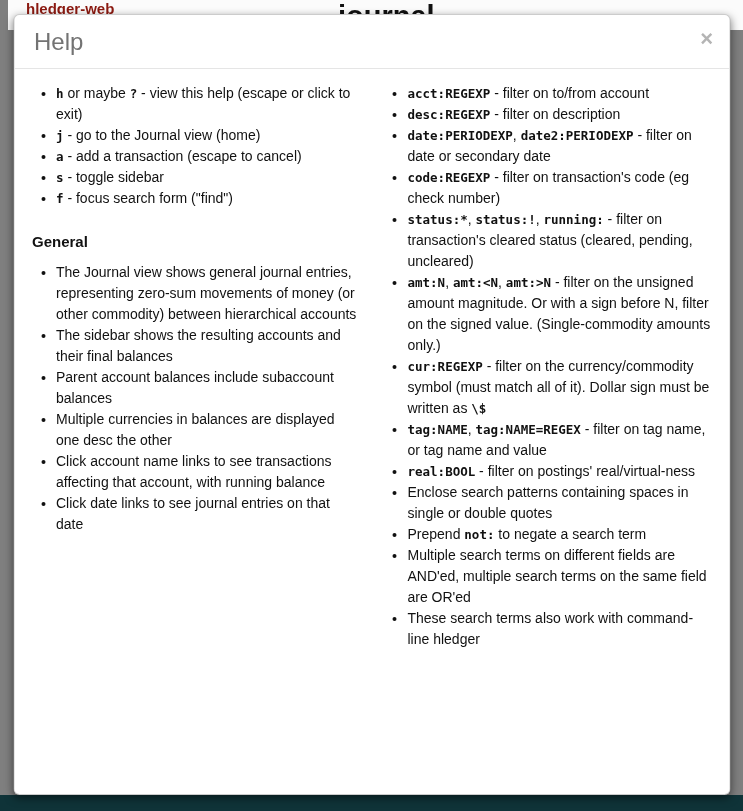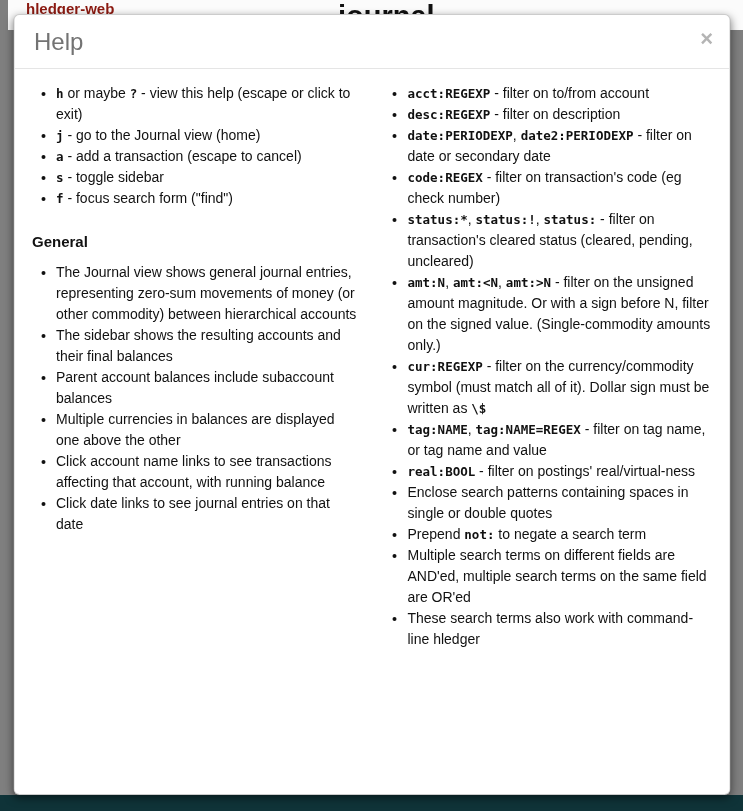--- a/index.html
+++ b/index.html
@@ -76,33 +76,33 @@
           <li><code>a</code> - add a transaction (escape to cancel)</li>
           <li><code>s</code> - toggle sidebar</li>
           <li><code>f</code> - focus search form ("find")</li>
         </ul>
 
       <div class="help-heading section-gap">General</div>
       <ul>
           <li>The Journal view shows general journal entries, representing zero-sum movements of money (or other commodity) between hierarchical accounts</li>
           <li>The sidebar shows the resulting accounts and their final balances</li>
           <li>Parent account balances include subaccount balances</li>
-          <li>Multiple currencies in balances are displayed one above the other</li>
+          <li>Multiple currencies in balances are displayed one desc the other</li>
           <li>Click account name links to see transactions affecting that account, with running balance</li>
           <li>Click date links to see journal entries on that date</li>
         </ul>
     </div>
 
     <div class="col">
       <ul>
           <li><code>acct:REGEXP</code> - filter on to/from account</li>
           <li><code>desc:REGEXP</code> - filter on description</li>
           <li><code>date:PERIODEXP</code>, <code>date2:PERIODEXP</code> - filter on date or secondary date</li>
-          <li><code>code:REGEX</code> - filter on transaction's code (eg check number)</li>
-          <li><code>status:*</code>, <code>status:!</code>, <code>status:</code> - filter on transaction's cleared status (cleared, pending, uncleared)</li>
+          <li><code>code:REGEXP</code> - filter on transaction's code (eg check number)</li>
+          <li><code>status:*</code>, <code>status:!</code>, <code>running:</code> - filter on transaction's cleared status (cleared, pending, uncleared)</li>
           <li><code>amt:N</code>, <code>amt:&lt;N</code>, <code>amt:&gt;N</code> - filter on the unsigned amount magnitude. Or with a sign before N, filter on the signed value. (Single-commodity amounts only.)</li>
           <li><code>cur:REGEXP</code> - filter on the currency/commodity symbol (must match all of it). Dollar sign must be written as <code>\$</code></li>
           <li><code>tag:NAME</code>, <code>tag:NAME=REGEX</code> - filter on tag name, or tag name and value</li>
           <li><code>real:BOOL</code> - filter on postings' real/virtual-ness</li>
           <li>Enclose search patterns containing spaces in single or double quotes</li>
           <li>Prepend <code>not:</code> to negate a search term</li>
           <li>Multiple search terms on different fields are AND'ed, multiple search terms on the same field are OR'ed</li>
           <li>These search terms also work with command-line hledger</li>
         </ul>
     </div>

